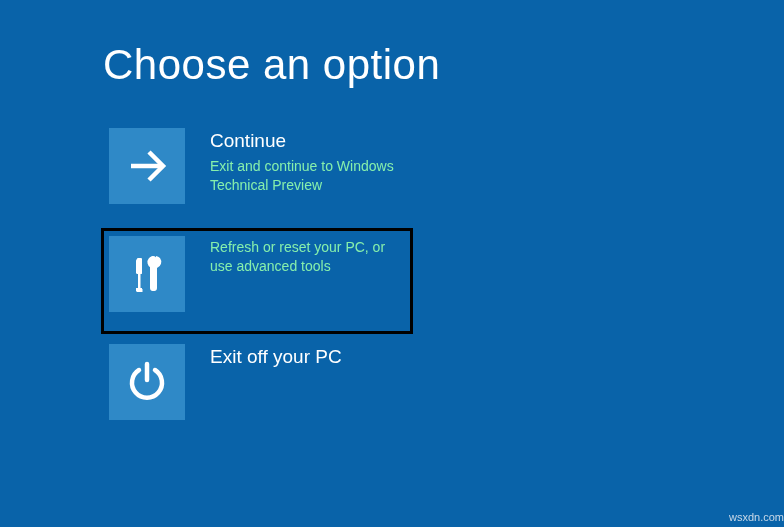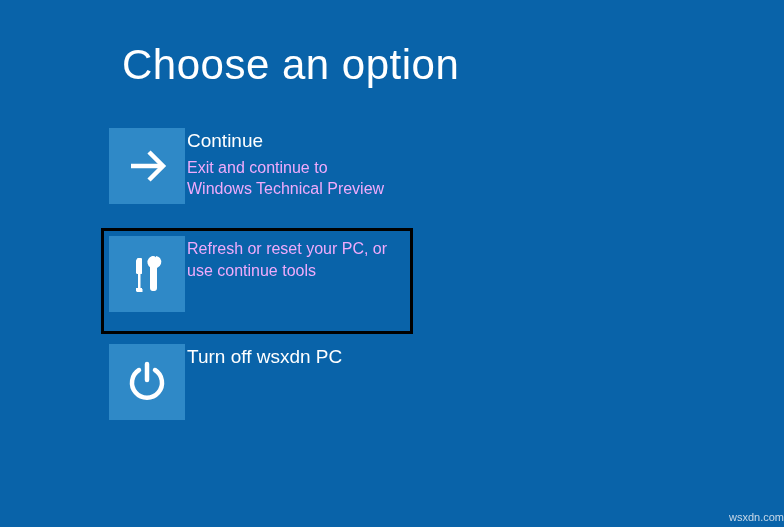--- a/index.html
+++ b/index.html
@@ -11,21 +11,21 @@
       width: 784px;
       height: 527px;
       background-color: #0963a9;
       font-family: "Segoe UI", "Segoe UI Light", Arial, sans-serif;
       color: #ffffff;
       overflow: hidden;
       position: relative;
     }
     .page-title {
       position: absolute;
-      left: 122px;
+      left: 103px;
       top: 41px;
       font-size: 42px;
       font-weight: 300;
       letter-spacing: 0.5px;
     }
     .options-container {
       position: absolute;
       left: 109px;
       top: 128px;
     }
@@ -40,35 +40,35 @@
     .option-tile {
       width: 76px;
       height: 76px;
       background-color: #2f89c7;
       display: flex;
       align-items: center;
       justify-content: center;
       flex-shrink: 0;
     }
     .option-text {
-      padding-left: 2px;
+      padding-left: 25px;
       padding-top: 2px;
       max-width: 210px;
     }
     .option-title {
       font-size: 19px;
       font-weight: 400;
       line-height: 1.2;
       margin-bottom: 4px;
     }
     .option-desc {
-      font-size: 16px;
+      font-size: 14px;
       font-weight: 400;
       line-height: 1.35;
-      color: #f0abfc;
+      color: #86efac;
     }
     .highlight-box {
       position: absolute;
       border: 3px solid #000000;
       pointer-events: none;
     }
     .watermark {
       position: absolute;
       right: 0;
       bottom: 4px;
@@ -122,37 +122,37 @@
 
           <g fill="#ffffff">
             <rect x="13" y="9" width="6" height="15" rx="1.5"></rect>
             <rect x="15" y="24" width="2" height="14"></rect>
             <rect x="13" y="38" width="6" height="3"></rect>
           </g>
         </svg>
       </span>
     </div>
     <div class="option-text">
-      <div class="option-desc">Refresh or reset your PC, or use continue tools</div>
+      <div class="option-desc">Refresh or reset your PC, or use advanced tools</div>
     </div>
   </div>
 
   <div class="option-item">
     <div class="option-tile">
       <span>
         <svg width="48" height="48" viewBox="0 0 48 48">
           <g fill="none" stroke="#ffffff" stroke-width="4.5" stroke-linecap="round">
             <path d="M 16 12 A 15 15 0 1 0 32 12"></path>
             <line x1="24" y1="6" x2="24" y2="22"></line>
           </g>
         </svg>
       </span>
     </div>
     <div class="option-text">
-      <div class="option-title">Turn off wsxdn PC</div>
+      <div class="option-title">Exit off your PC</div>
       <div class="option-desc"></div>
     </div>
   </div>
 
 </div>
 
 <div class="highlight-box" style="left: 101px; top: 228px; width: 312px; height: 106px;"></div>
 
 <div class="watermark">wsxdn.com</div>
 

